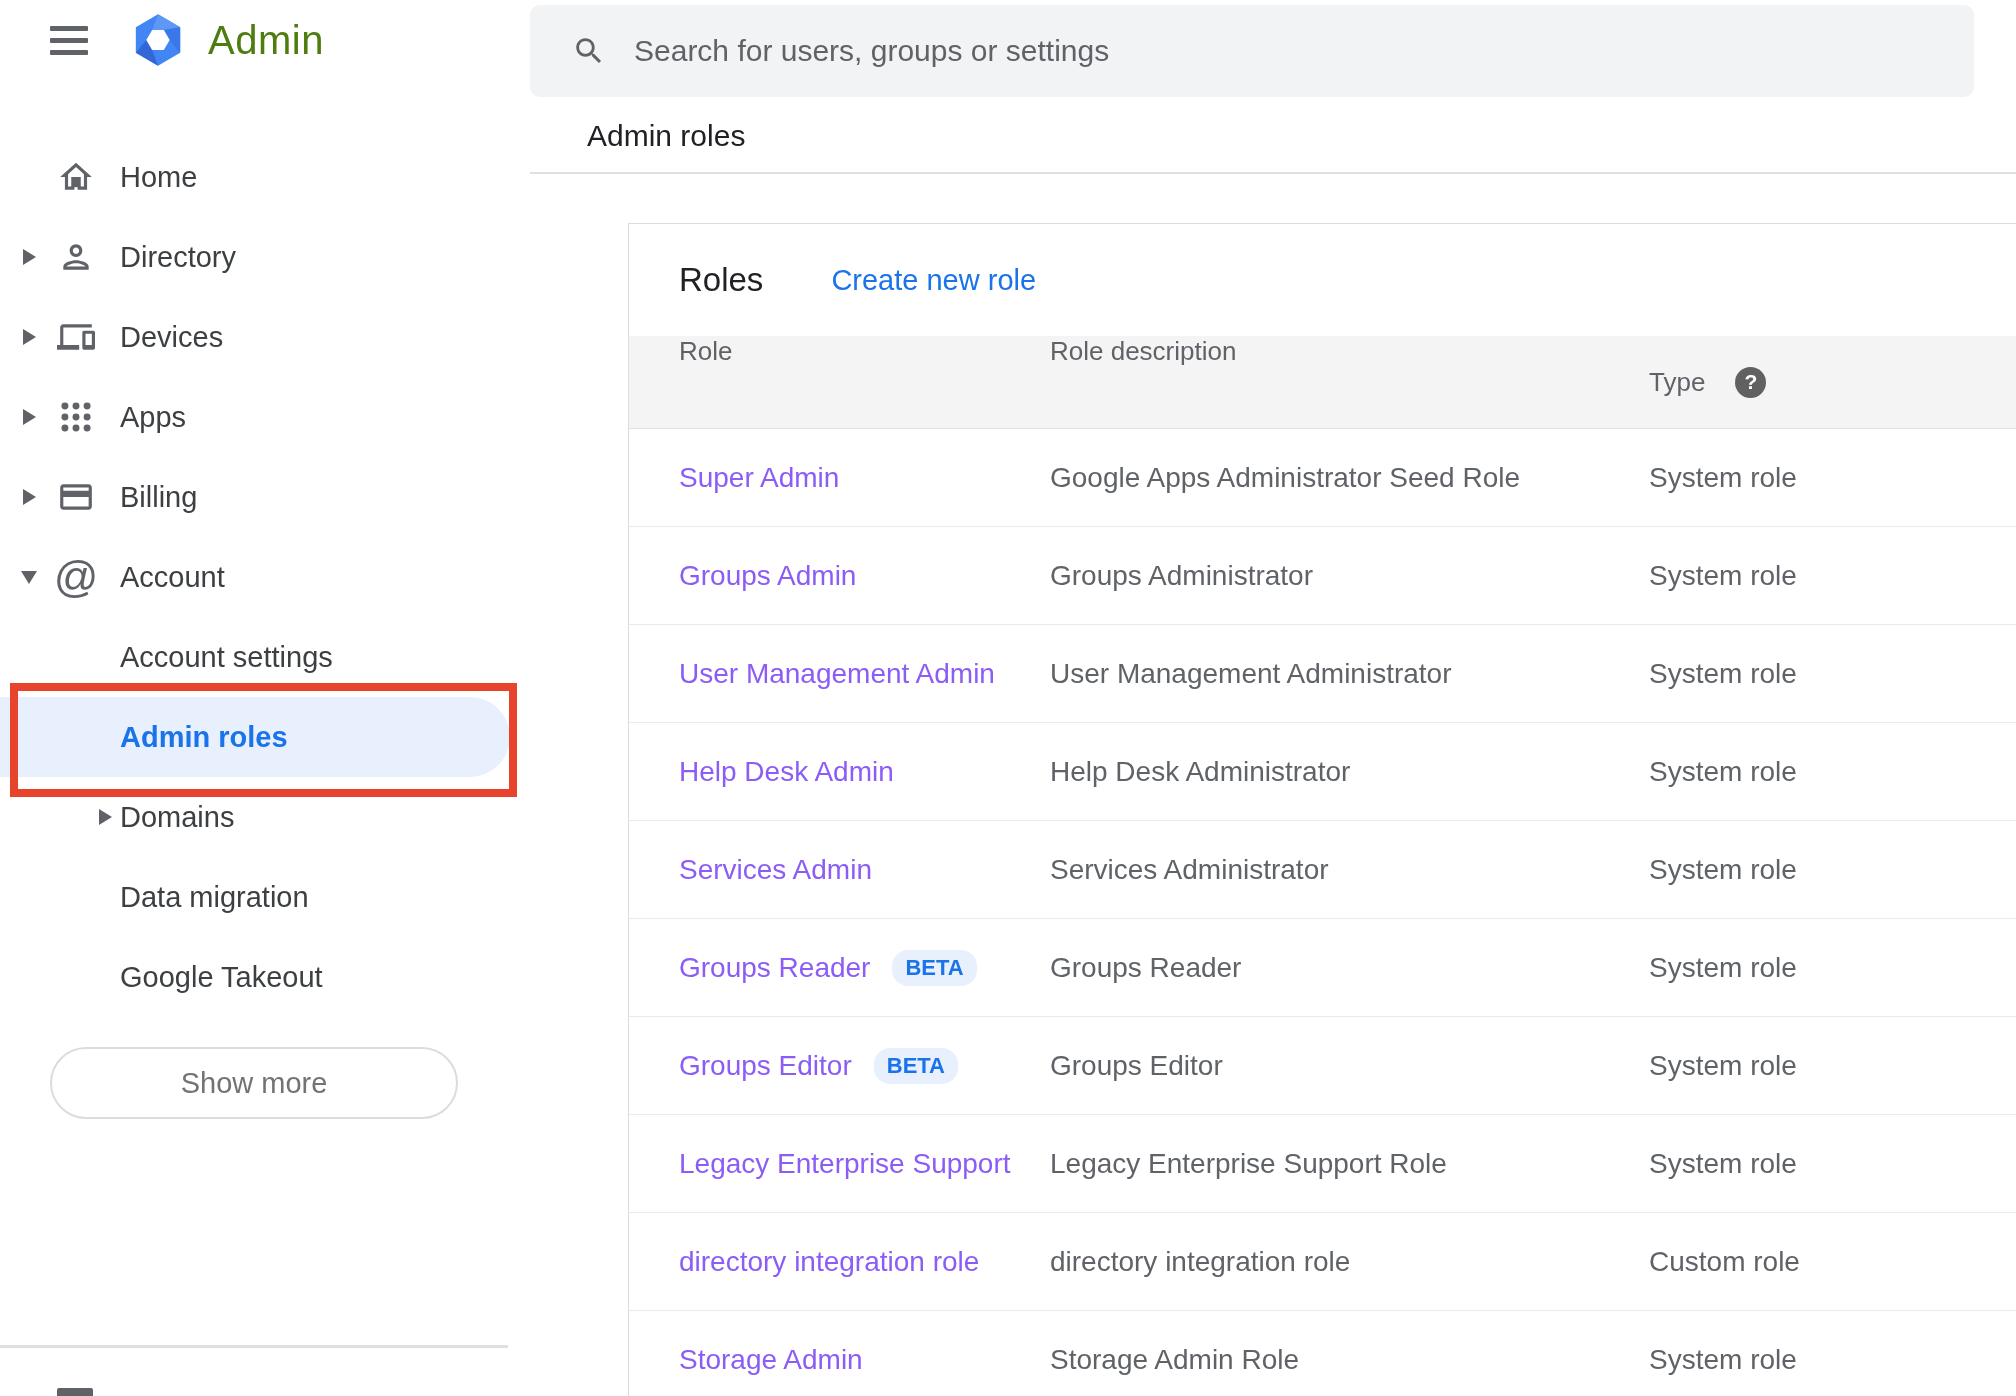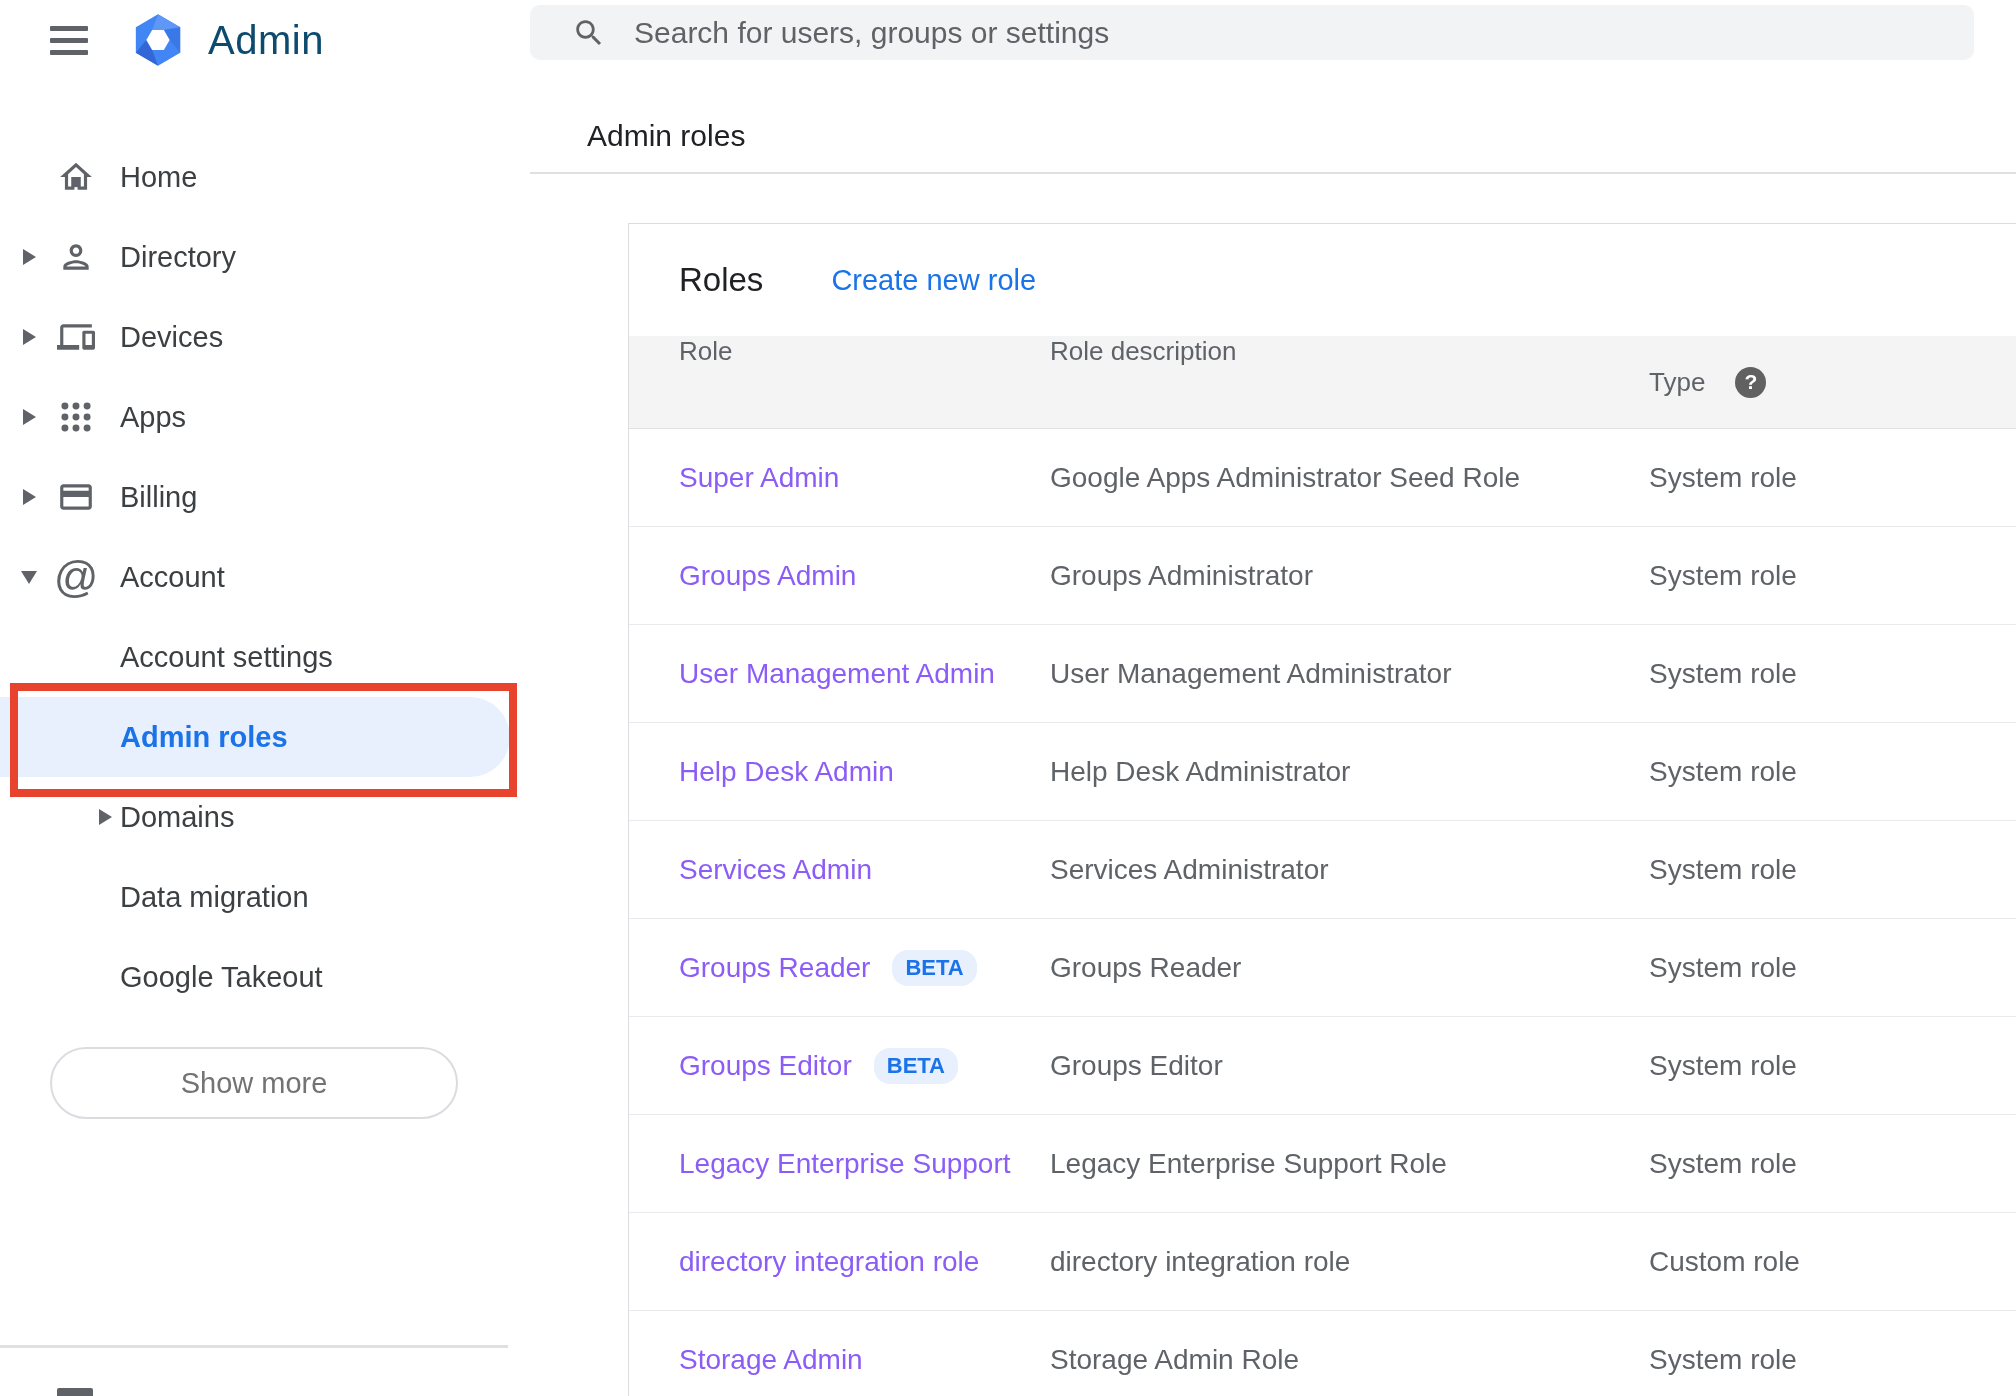--- a/index.html
+++ b/index.html
@@ -7,21 +7,21 @@
   html,body { width:2016px; height:1396px; overflow:hidden; background:#fff;
     font-family:"Liberation Sans", sans-serif; position:relative; }
 
   
   .sidebar { position:absolute; left:0; top:0; width:530px; height:1396px; background:#fff; }
 
   .brand { position:absolute; left:0; top:0; height:80px; display:flex; align-items:center; padding-left:50px; }
   .hamburger { width:40px; display:flex; flex-direction:column; gap:7px; cursor:pointer; }
   .hamburger span { display:block; width:38px; height:5px; background:#5f6368; border-radius:1px; }
   .logo-hex { width:56px; height:56px; margin-left:40px; }
-  .app-title { font-size:40px; color:#0c4a6e; margin-left:22px; letter-spacing:0.5px; }
+  .app-title { font-size:40px; color:#4d7c0f; margin-left:22px; letter-spacing:0.5px; }
 
   .nav { position:absolute; left:0; top:137px; width:530px; }
   .nav-item { position:relative; height:80px; display:flex; align-items:center; cursor:pointer; }
   .pill { position:absolute; left:0; top:0; width:510px; height:80px; background:#e8f0fe;
           border-radius:0 40px 40px 0; }
   .arrow-slot { position:absolute; left:20px; width:18px; display:flex; justify-content:center; }
   .arrow-slot.sub-arrow { left:96px; }
   .tri-right { width:0; height:0; border-left:13px solid #5f6368;
                border-top:8px solid transparent; border-bottom:8px solid transparent; }
   .tri-down  { width:0; height:0; border-top:13px solid #5f6368;
@@ -39,21 +39,21 @@
   .show-more { position:absolute; left:50px; top:1047px; width:408px; height:72px;
                border:2px solid #dadce0; border-radius:36px; background:#fff;
                display:flex; align-items:center; justify-content:center;
                font-size:29px; font-weight:500; color:#737373; cursor:pointer; }
 
   .sidebar-bottom-divider { position:absolute; left:0; top:1345px; width:508px; height:3px; background:#e0e0e0; }
   .partial-icon { position:absolute; left:57px; top:1388px; width:36px; height:8px;
                   background:#5f6368; border-radius:2px 2px 0 0; }
 
   
-  .search-bar { position:absolute; left:530px; top:5px; width:1444px; height:55px;
+  .search-bar { position:absolute; left:530px; top:5px; width:1444px; height:92px;
                 background:#f1f3f4; border-radius:10px; display:flex; align-items:center;
                 padding-left:42px; }
   .search-bar svg { width:34px; height:34px; fill:#5f6368; flex:none; }
   .search-input { margin-left:28px; border:none; outline:none; background:transparent;
                   font-size:30px; color:#3c4043; width:1250px;
                   font-family:"Liberation Sans", sans-serif; }
   .search-input::placeholder { color:#5f6368; opacity:1; }
 
   .breadcrumb { position:absolute; left:587px; top:119px; font-size:30px; color:#202124; }
   .top-divider { position:absolute; left:530px; top:172px; width:1486px; height:2px; background:#e0e0e0; }

